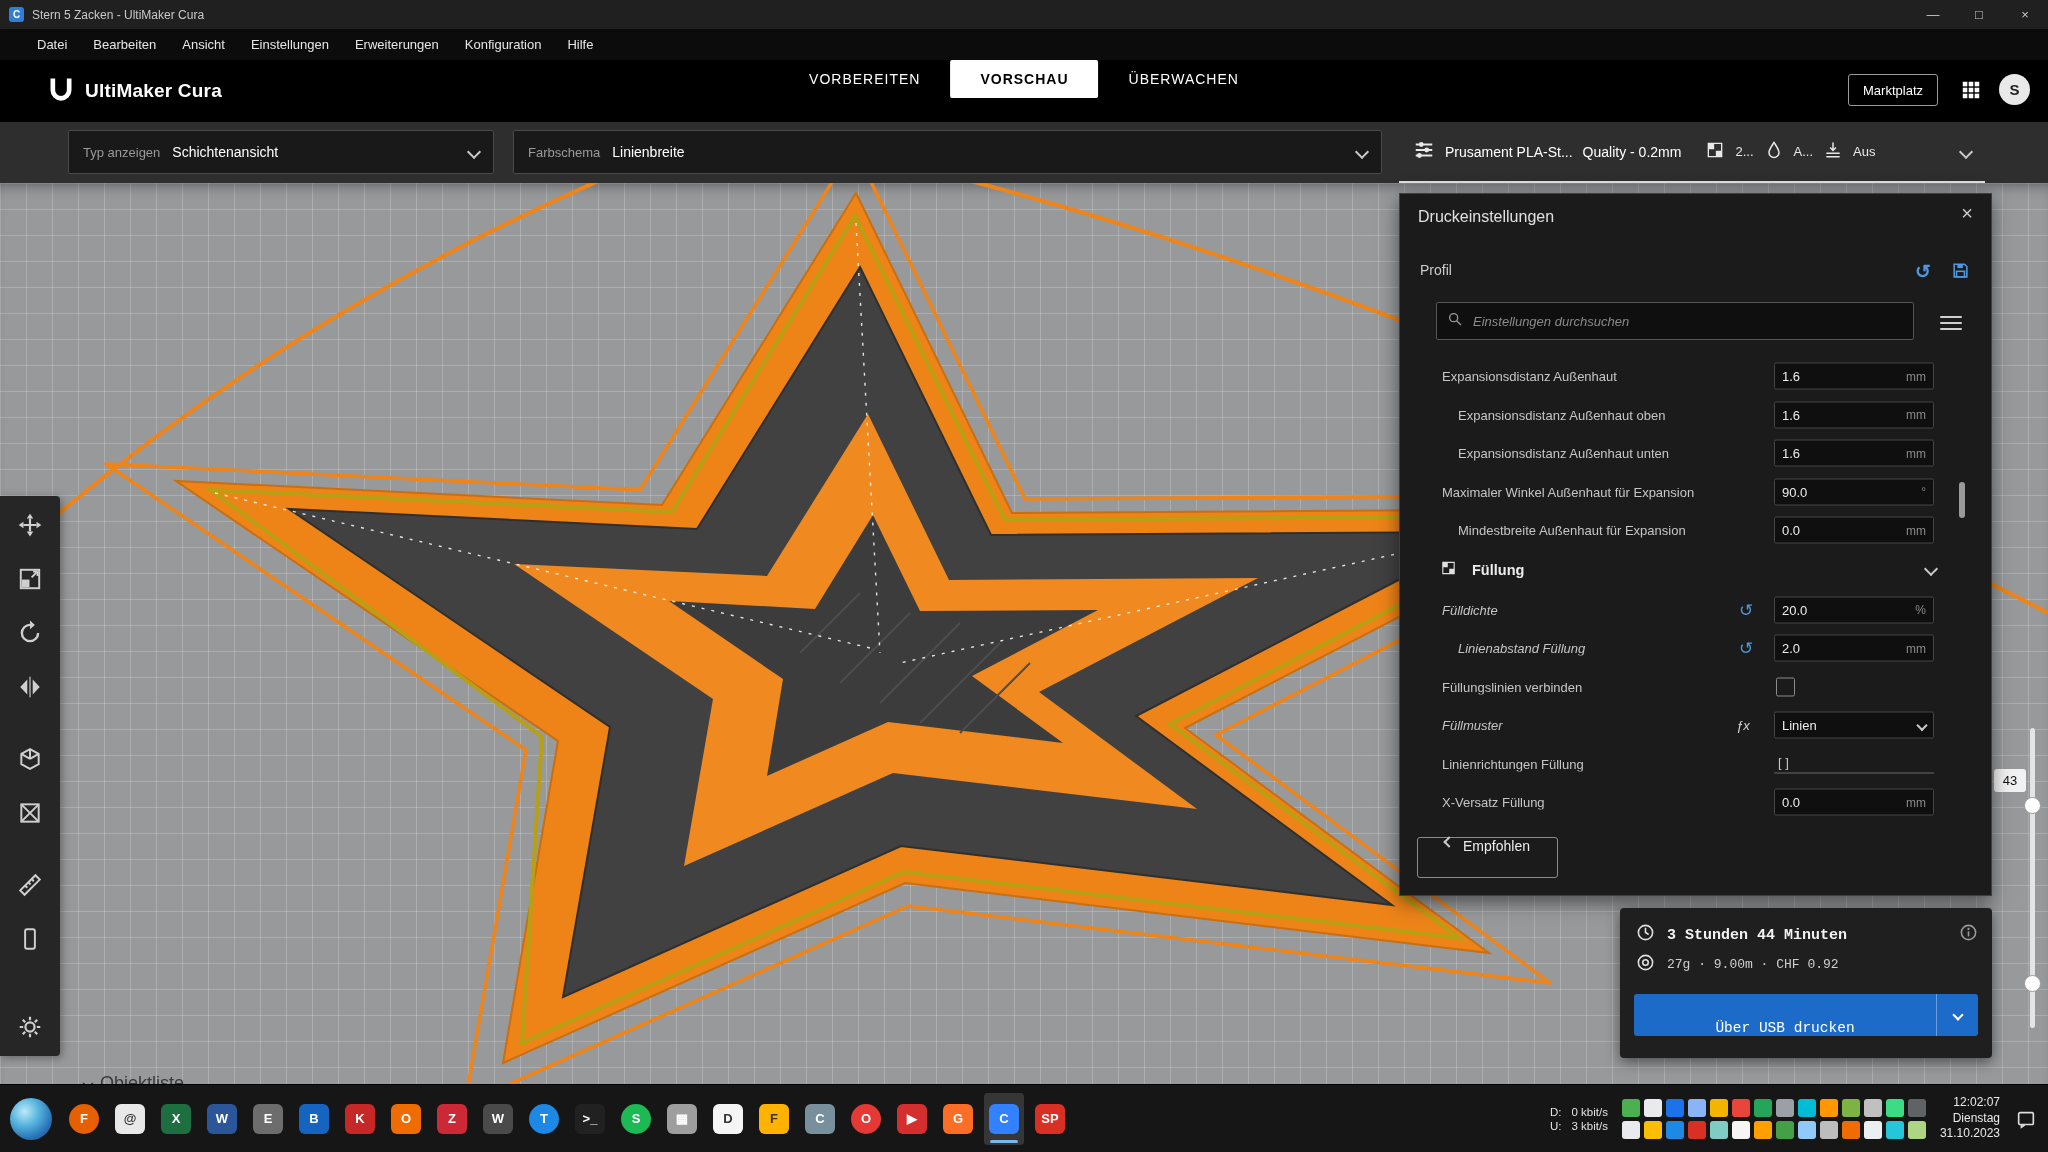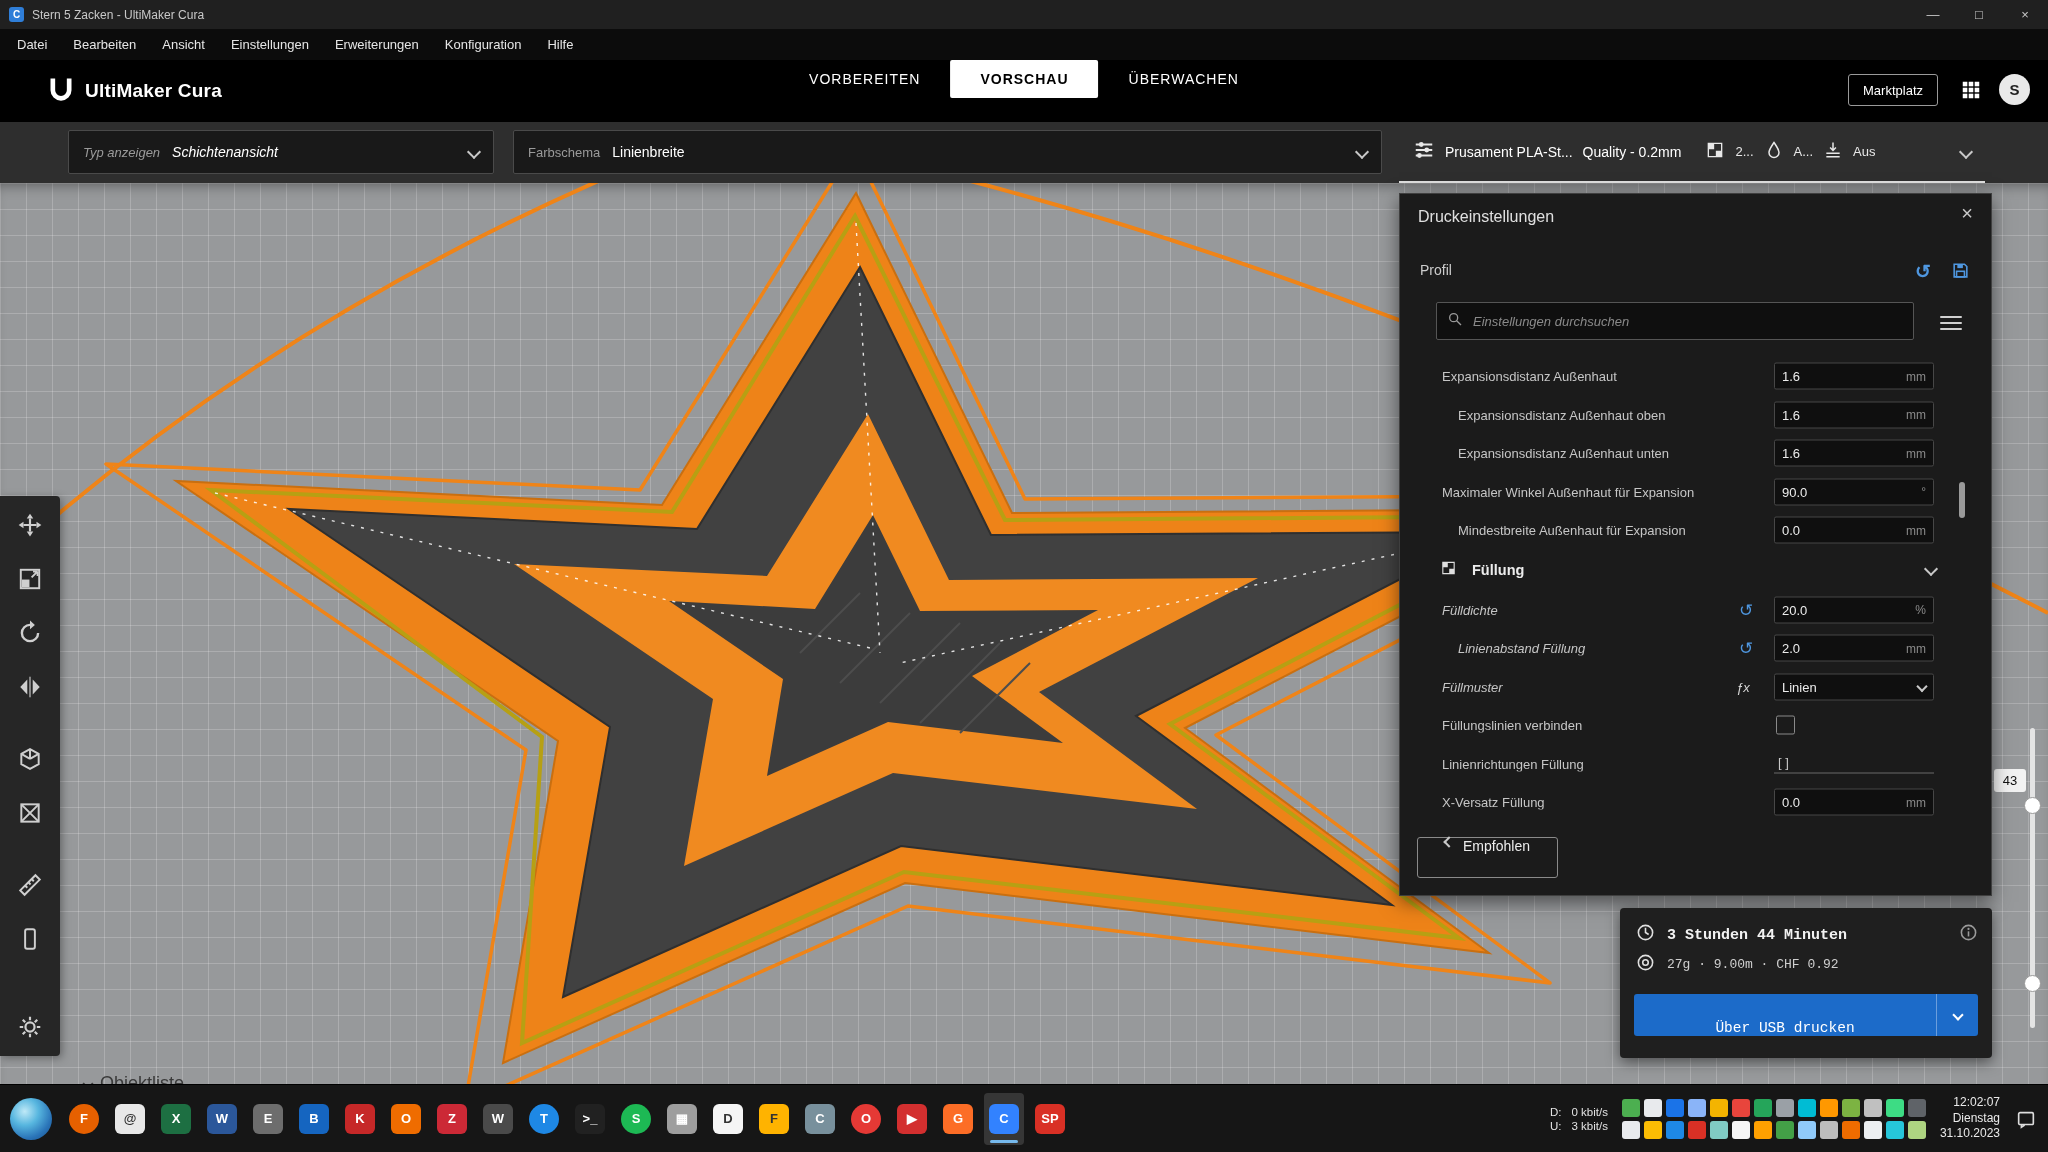--- a/index.html
+++ b/index.html
@@ -8,21 +8,21 @@
   
   .titlebar{position:absolute;left:0;top:0;width:100%;height:29px;background:#202020;
             display:flex;align-items:center;color:#c9c9c9;font-size:12px;}
   .app-ico{width:15px;height:15px;border-radius:3px;background:#2f7ed8;margin:0 8px 0 9px;
            display:flex;align-items:center;justify-content:center;color:#fff;font-size:10px;font-weight:bold;}
   .win-controls{margin-left:auto;display:flex;height:100%;}
   .win-btn{width:46px;height:100%;display:flex;align-items:center;justify-content:center;
            color:#c8c8c8;font-size:13px;}
   
   .menubar{position:absolute;left:0;top:29px;width:100%;height:31px;background:#0c0c0c;
-           display:flex;align-items:center;padding-left:4px;box-sizing:border-box;}
+           display:flex;align-items:center;padding-left:24px;box-sizing:border-box;}
   .menu-item{padding:0 13px;color:#e6e6e6;font-size:13px;line-height:31px;}
   
   .header{position:absolute;left:0;top:60px;width:100%;height:61px;background:#000;}
   .brand{position:absolute;left:47px;top:0;height:100%;display:flex;align-items:center;gap:10px;}
   .brand-name{color:#fff;font-size:19px;font-weight:bold;letter-spacing:.2px;}
   .stage-tabs{position:absolute;left:50%;top:0;height:100%;transform:translateX(-50%);
               display:flex;align-items:flex-start;}
   .stage-tab{padding:11px 30px;color:#fff;font-size:14px;letter-spacing:1px;white-space:nowrap;}
   .stage-tab.active{background:#fff;color:#000;font-weight:bold;border-radius:2px;}
   .mkt-btn{position:absolute;right:110px;top:14px;height:30px;border:1px solid #9a9a9a;border-radius:3px;
@@ -209,21 +209,21 @@
             <rect x="3" y="16" width="5" height="5"></rect>
             <rect x="9.5" y="16" width="5" height="5"></rect>
             <rect x="16" y="16" width="5" height="5"></rect>
           </g>
         </svg>
     </div>
     <div class="avatar">S</div>
   </div>
 
   <div class="toolbar">
-    <div class="dd" style="left:68px;width:426px;font-style:italic;">
+    <div class="dd" style="left:68px;width:426px;">
       <span class="dd-label">Typ anzeigen</span>
       <span class="dd-value">Schichtenansicht</span>
       <span class="chev"></span>
     </div>
     <div class="dd" style="left:513px;width:869px;">
       <span class="dd-label">Farbschema</span>
       <span class="dd-value">Linienbreite</span>
       <span class="chev"></span>
     </div>
     <div class="printer">
@@ -471,30 +471,30 @@
         </div>
         <div class="s-row">
           <div class="s-label ind it">Linienabstand Füllung</div>
           <div class="s-reset">↺</div>
           <div class="s-val">
             <span class="v">2.0</span>
             <span class="u">mm</span>
           </div>
         </div>
         <div class="s-row">
+          <div class="s-label">Füllungslinien verbinden</div>
+          <div class="s-check"></div>
+        </div>
+        <div class="s-row">
           <div class="s-label it">Füllmuster</div>
           <div class="s-fx">ƒx</div>
           <div class="s-val">
             <span class="v">Linien</span>
             <span class="chev sm"></span>
           </div>
-        </div>
-        <div class="s-row">
-          <div class="s-label">Füllungslinien verbinden</div>
-          <div class="s-check"></div>
         </div>
         <div class="s-row">
           <div class="s-label">Linienrichtungen Füllung</div>
           <div class="s-plain">[ ]</div>
         </div>
         <div class="s-row">
           <div class="s-label">X-Versatz Füllung</div>
           <div class="s-val">
             <span class="v">0.0</span>
             <span class="u">mm</span>

